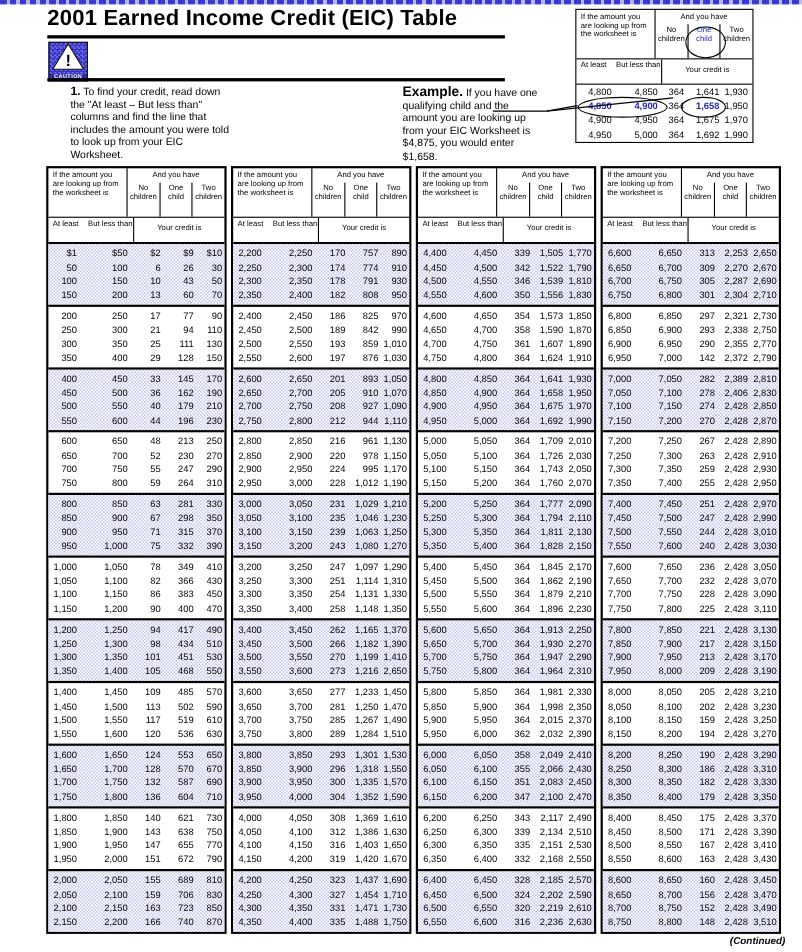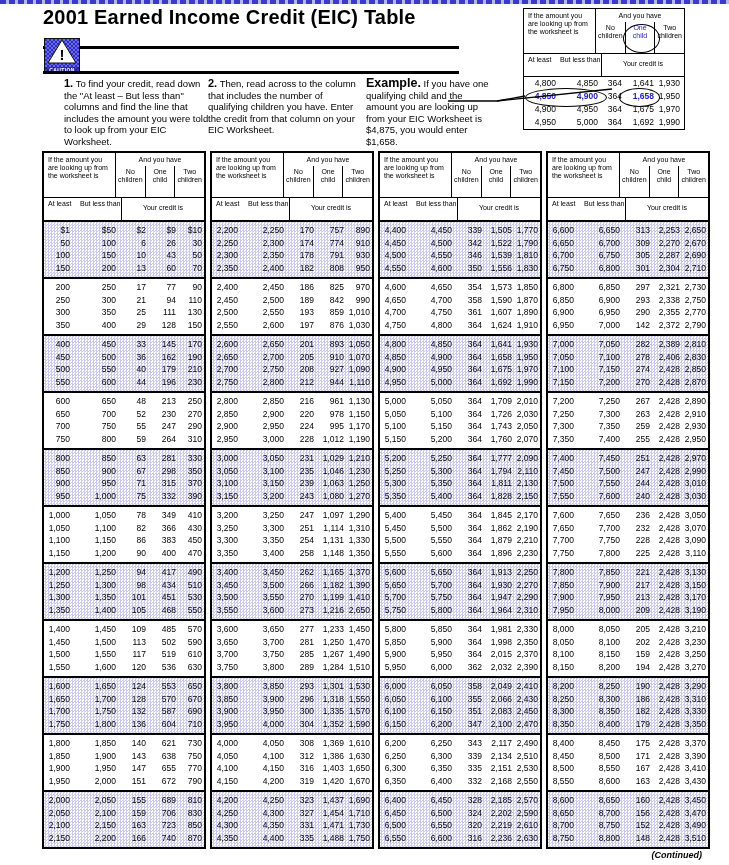--- a/index.html
+++ b/index.html
@@ -1,21 +1,21 @@
 <!DOCTYPE html>
 <html><head>
 <meta charset="utf-8">
 <style>
   html,body{margin:0;padding:0;background:#fff;}
   .page{position:relative;width:729px;height:865px;background:#fff;overflow:hidden;
         font-family:"Liberation Sans",sans-serif;color:#000;}
   .top-dashes{position:absolute;left:0;top:0;width:729px;height:4px;
         background:repeating-linear-gradient(90deg,var(--dash,#3a3ace) 0 6px,#b6b6ea 6px 9px);}
   .page-title{position:absolute;left:43px;top:6px;width:416px;font-size:20px;font-weight:bold;
-        letter-spacing:.2px;border-bottom:3px solid #000;padding-bottom:17px;white-space:nowrap;}
+        letter-spacing:.2px;border-bottom:3px solid #000;padding-bottom:3px;white-space:nowrap;}
   
   .caution{position:absolute;left:44px;top:38px;width:34px;height:34px;background:#2c2cc8;
         background-image:conic-gradient(rgba(255,255,255,.3) 25%,transparent 25% 50%,rgba(255,255,255,.3) 50% 75%,transparent 75%);
         background-size:4px 4px;border:1px solid #111;}
   .caution svg{position:absolute;left:0;top:-1px;}
   .c-label{position:absolute;bottom:0;left:0;width:100%;text-align:center;color:#fff;
         font-size:5px;font-weight:bold;letter-spacing:.4px;background:rgba(20,20,120,.55);}
   .subtitle{position:absolute;left:90px;top:43px;font-size:18px;}
   .mid-rule{position:absolute;left:43px;top:71px;width:416px;border-top:3px solid #000;}
   .inst{position:absolute;top:78px;font-size:9.5px;line-height:11.5px;}
@@ -54,21 +54,21 @@
   .e-a{width:32px;} .e-b{width:42px;} .e-0{width:24px;} .e-1{width:32px;} .e-2{width:26px;padding-right:2px;}
   .ex-datarows{border-top:1px solid #000;}
   .hl{color:var(--accent,#2323b8);font-weight:bold;}
   .blue{color:var(--accent,#2323b8);}
   
   .ellipse{position:absolute;border:1.5px solid #000;border-radius:50%;pointer-events:none;}
   #el-onechild{left:99px;top:15px;width:35px;height:27px;}
   #el-amounts{left:1px;top:79px;width:80px;height:17px;}
   #el-credit{left:95px;top:79px;width:39px;height:17px;}
   .callout{position:absolute;left:440px;top:70px;width:200px;height:45px;pointer-events:none;}
-  .continued{position:absolute;right:27px;top:850px;font-size:9px;font-weight:bold;font-style:italic;}
+  .continued{position:absolute;right:15px;top:850px;font-size:9px;font-weight:bold;font-style:italic;}
 </style>
 </head>
 <body>
 
 <div class="page" style="--shade: #c9c9ee; --accent: #2323b8; --dash: #3a3ace;">
   <div class="top-dashes"></div>
 
   <div class="page-title">2001 Earned Income Credit (EIC) Table</div>
 
   <div class="caution">
@@ -76,21 +76,20 @@
       <polygon points="17,2 31,25 3,25" fill="#ffffff" stroke="#111" stroke-width="1"></polygon>
       <text x="17" y="22" font-size="15" font-weight="bold" text-anchor="middle" fill="#000">!</text>
     </svg>
     <div class="c-label">CAUTION</div>
   </div>
 
 
   <div class="mid-rule"></div>
 
   <div class="inst" id="inst1"><span class="inst-num">1.</span><span> To find your credit, read down the "At least – But less than" columns and find the line that includes the amount you were told to look up from your EIC Worksheet.</span></div>
-  <div class="inst" id="inst2"><span class="inst-num">2.</span><span> Then, read across to the column that includes the number of qualifying children you have. Enter the credit from that column on your EIC Worksheet.</span></div>
   <div class="inst inst-ex" id="inst3"><span class="inst-num">Example.</span><span> If you have one qualifying child and the amount you are looking up from your EIC Worksheet is $4,875, you would enter $1,658.</span></div>
 
   <div class="ex-box" id="example-box">
     <div id="ex-head">
         <div class="g-h1">
           <div class="g-lookup">If the amount you are looking up from the worksheet is</div>
           <div class="g-and">
             <div class="g-and-label">And you have</div>
             <div class="g-children">
               <div class="g-child">No children</div>

